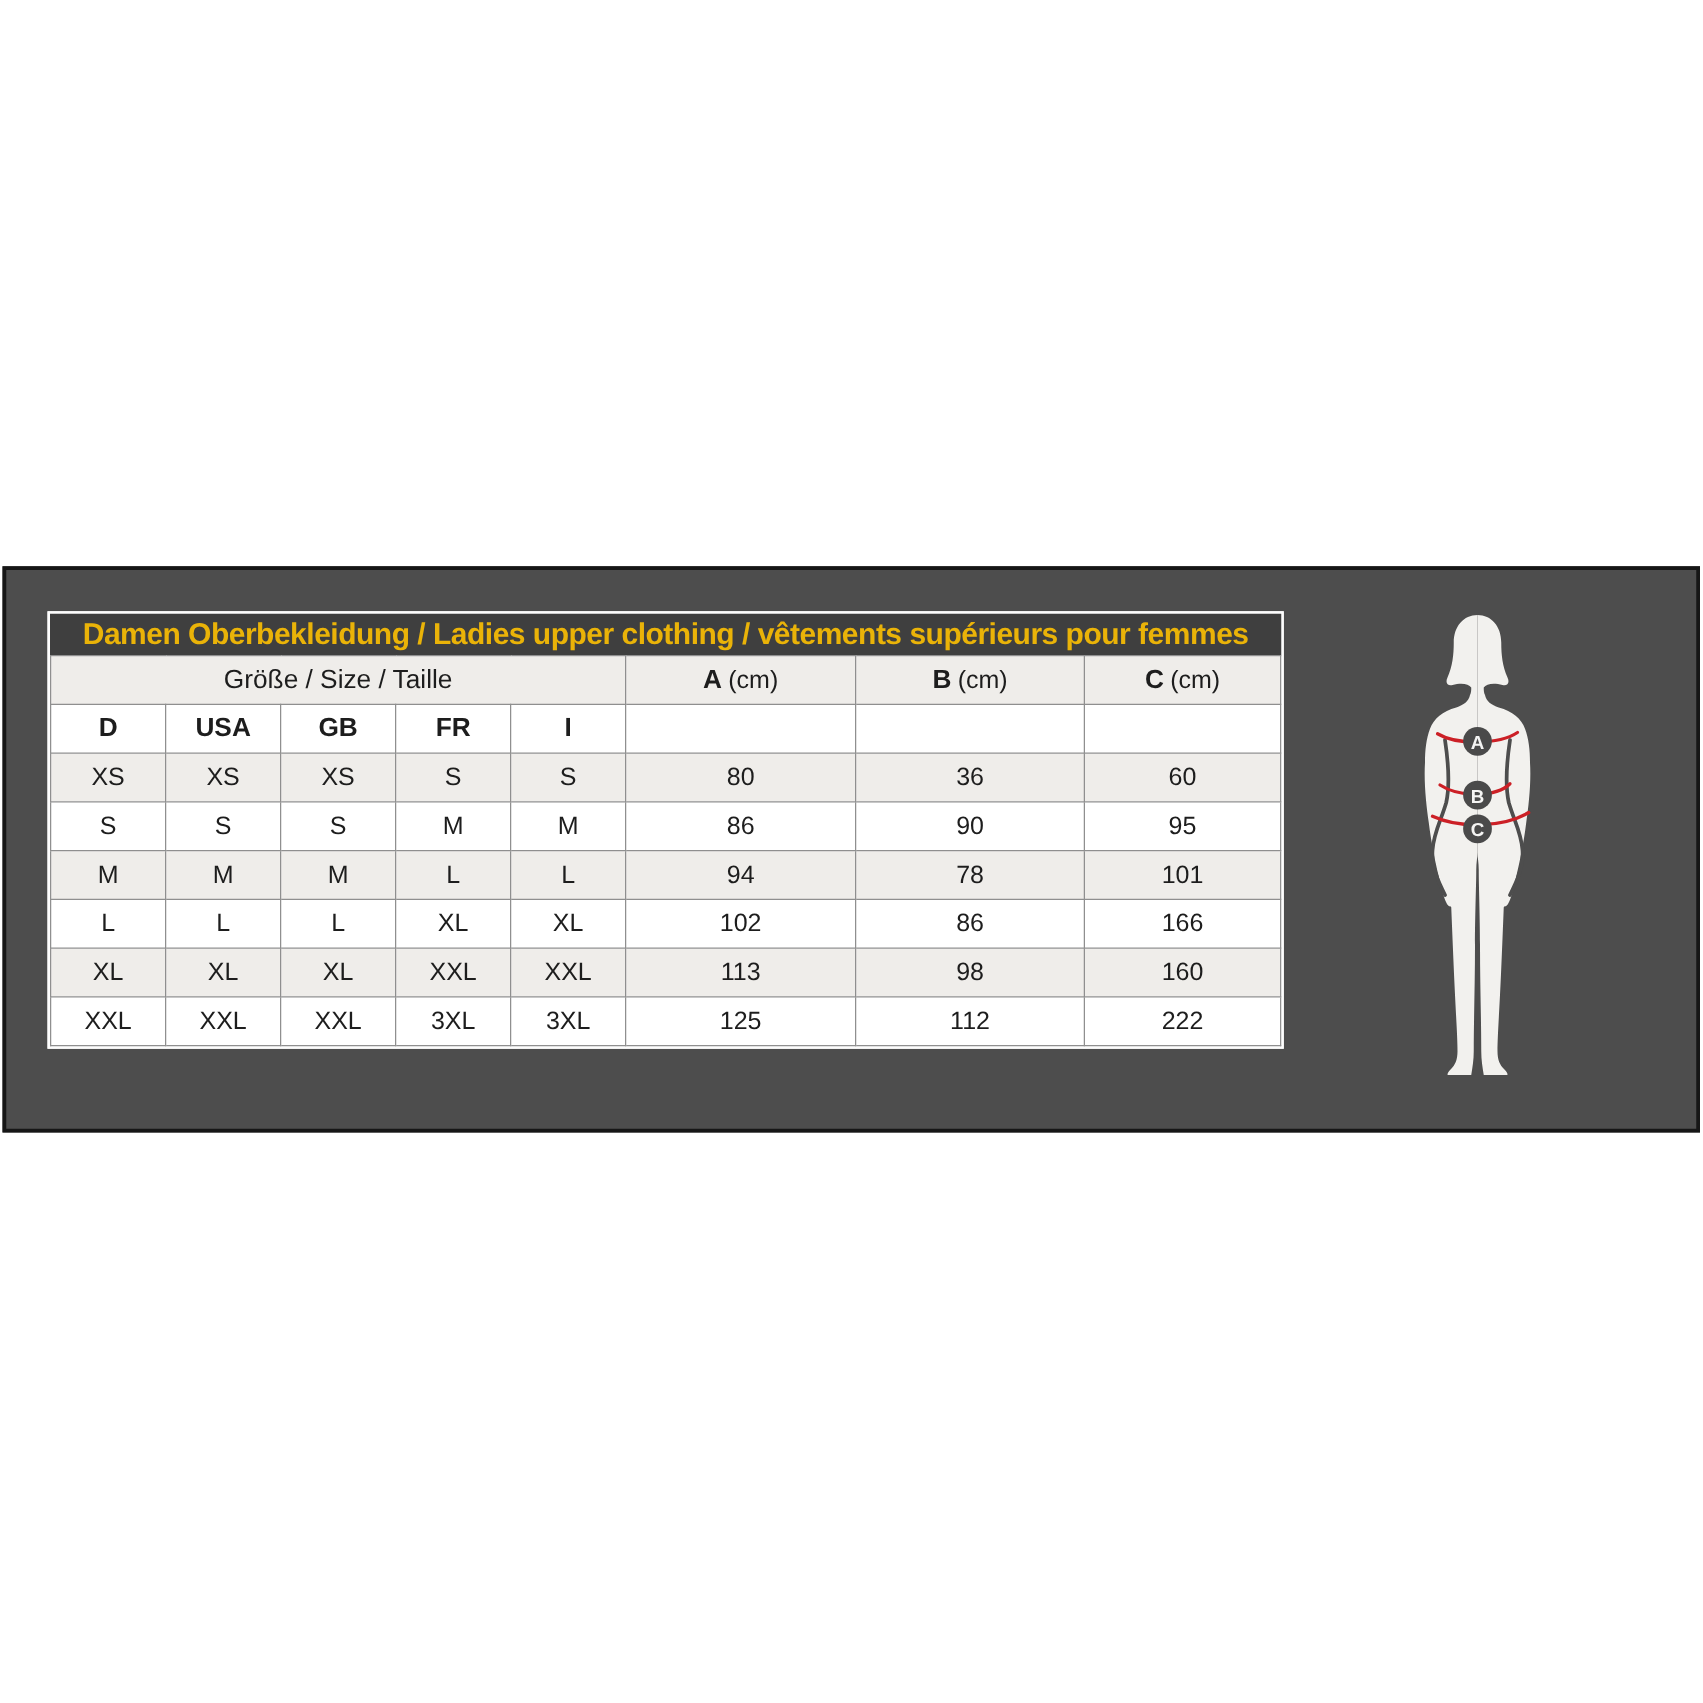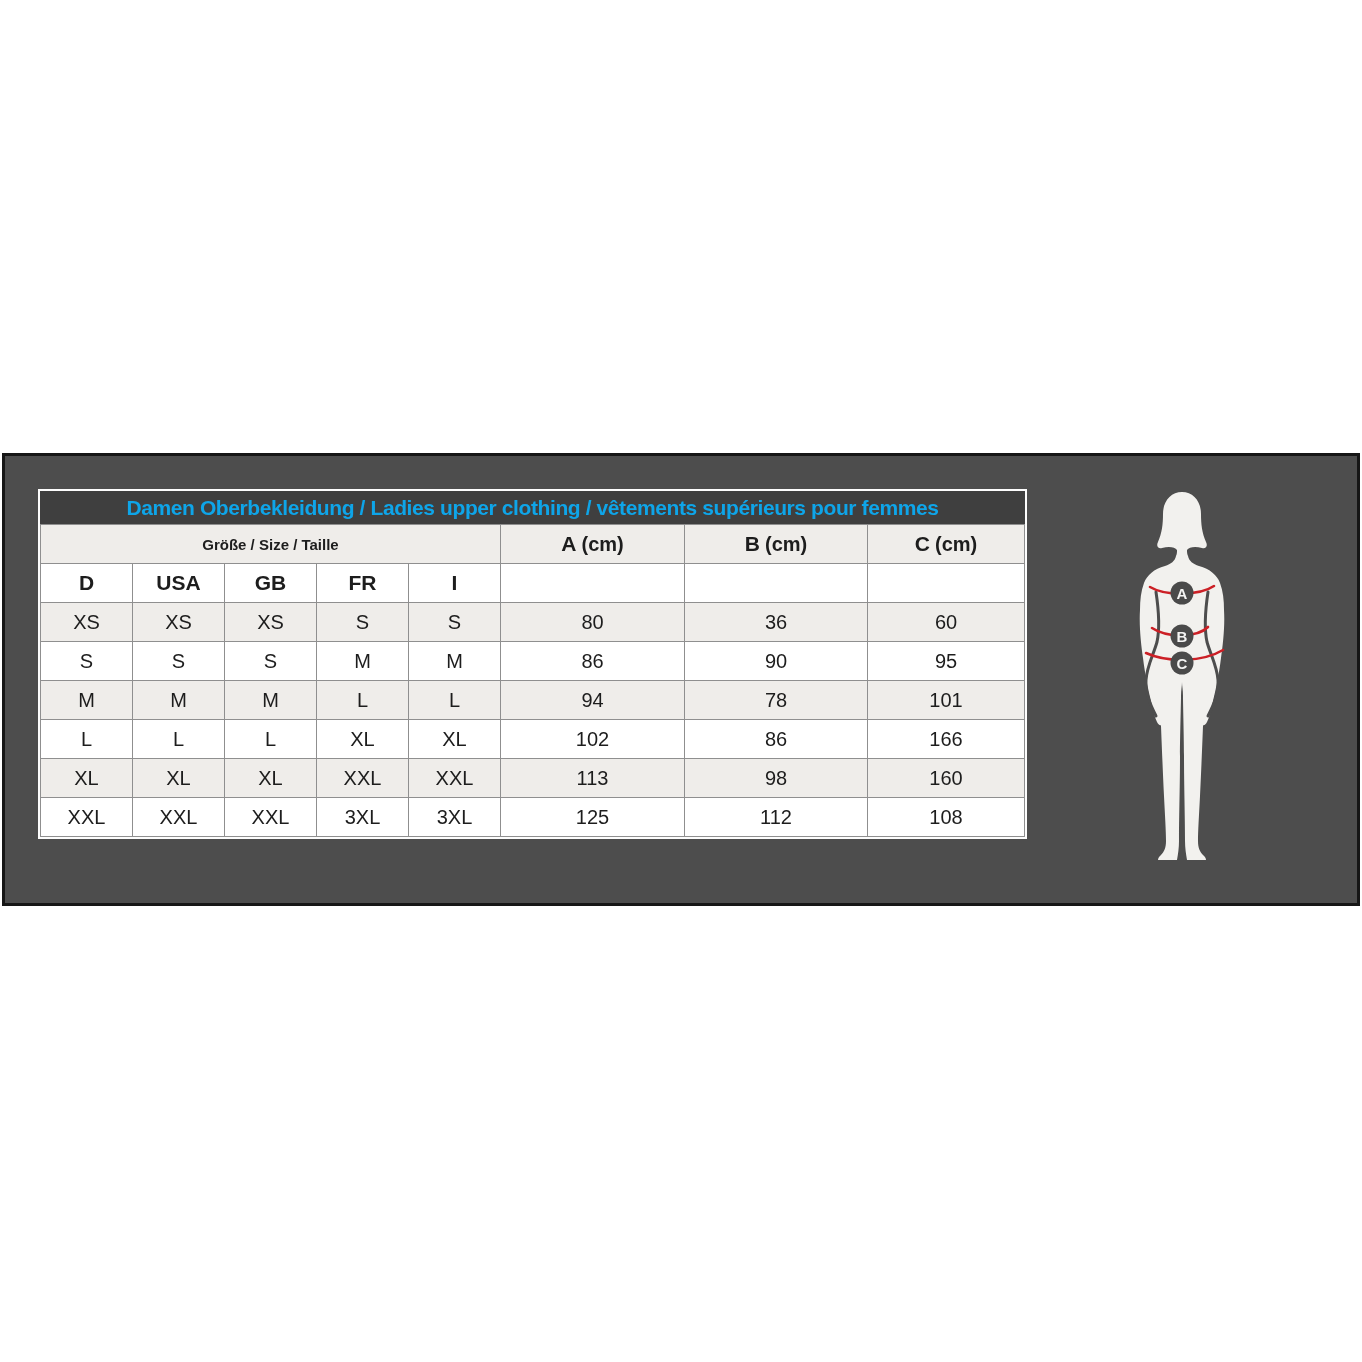--- a/index.html
+++ b/index.html
@@ -9,41 +9,41 @@
   }
   .band{
     position:absolute;left:2px;top:453px;width:1358px;height:453px;
     background:#4d4d4d;border:3px solid #161616;box-sizing:border-box;
   }
   .chart{
     position:absolute;left:38px;top:489px;width:989px;
     background:#ffffff;border:2px solid #fdfdfd;box-sizing:border-box;
   }
   .chart-title{
-    height:33px;line-height:33px;background:#3f3f3f;color:#0ea5e9;
-    font-weight:bold;font-size:21px;text-align:center;white-space:nowrap;
+    height:33px;line-height:33px;background:#3f3f3f;color:#eab308;
+    font-weight:bold;font-size:24px;text-align:center;white-space:nowrap;
     letter-spacing:-0.4px;
   }
   table.size-table{
     width:100%;border-collapse:collapse;table-layout:fixed;
     font-size:20px;color:#1d1d1d;
   }
   table.size-table td,table.size-table th{
     border:1px solid #8f8f8f;height:38px;text-align:center;vertical-align:middle;
     padding:0;overflow:hidden;
   }
   tr.row-shaded td,tr.row-shaded th{background:#efedea;}
   tr.row-white td,tr.row-white th{background:#ffffff;}
   tbody tr:nth-child(odd) td{background:#efedea;}
   tbody tr:nth-child(even) td{background:#ffffff;}
-  th.group-head{font-weight:bold;font-size:15px;}
+  th.group-head{font-weight:normal;font-size:21px;}
   th.country-head{font-weight:bold;font-size:21px;}
   th.measure-head{font-weight:normal;}
   .m-letter{font-weight:bold;font-size:21px;}
-  .m-unit{font-weight:bold;font-size:20px;margin-left:5px;}
+  .m-unit{font-weight:normal;font-size:20px;margin-left:5px;}
   .figure-wrap{position:absolute;left:1113px;top:486px;width:140px;height:378px;}
 </style>
 </head>
 <body>
 
 <div class="canvas">
 
   <div class="band"></div>
 
   <div class="chart">
@@ -135,21 +135,21 @@
             <td>160</td>
           </tr>
           <tr>
             <td>XXL</td>
             <td>XXL</td>
             <td>XXL</td>
             <td>3XL</td>
             <td>3XL</td>
             <td>125</td>
             <td>112</td>
-            <td>108</td>
+            <td>222</td>
           </tr>
         </tbody>
     </table>
   </div>
 
   <div class="figure-wrap">
     <svg width="140" height="378" viewBox="0 0 140 378" xmlns="http://www.w3.org/2000/svg">
       <g id="halfFig">
 
         <path fill="#f2f1ee" d="

